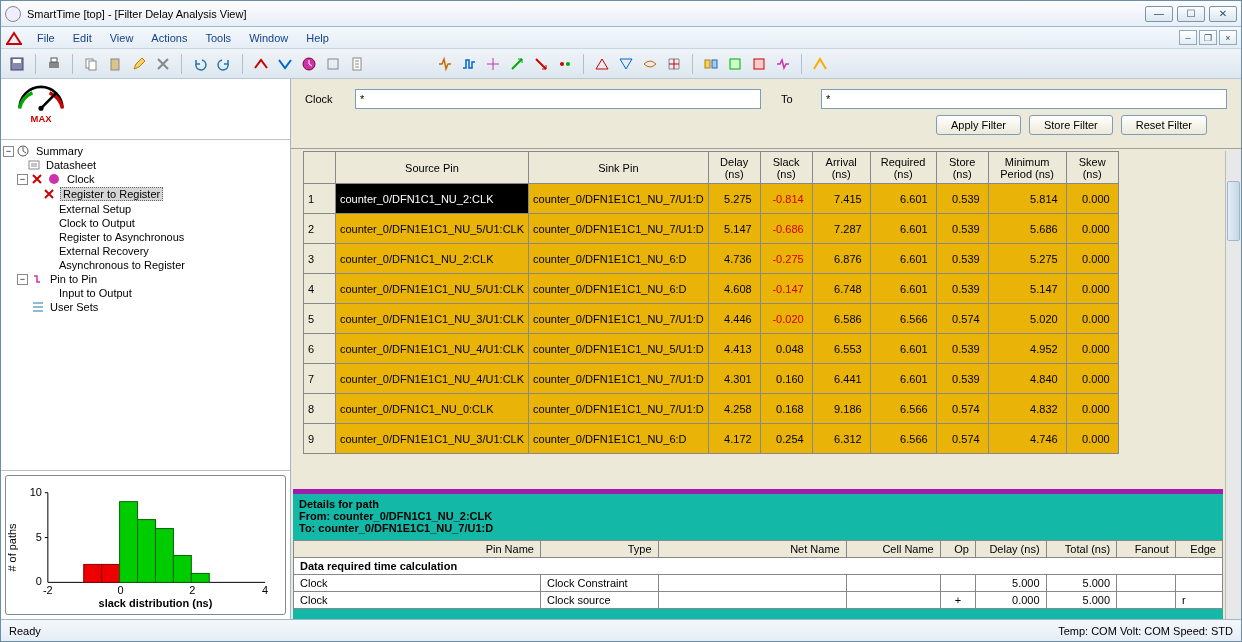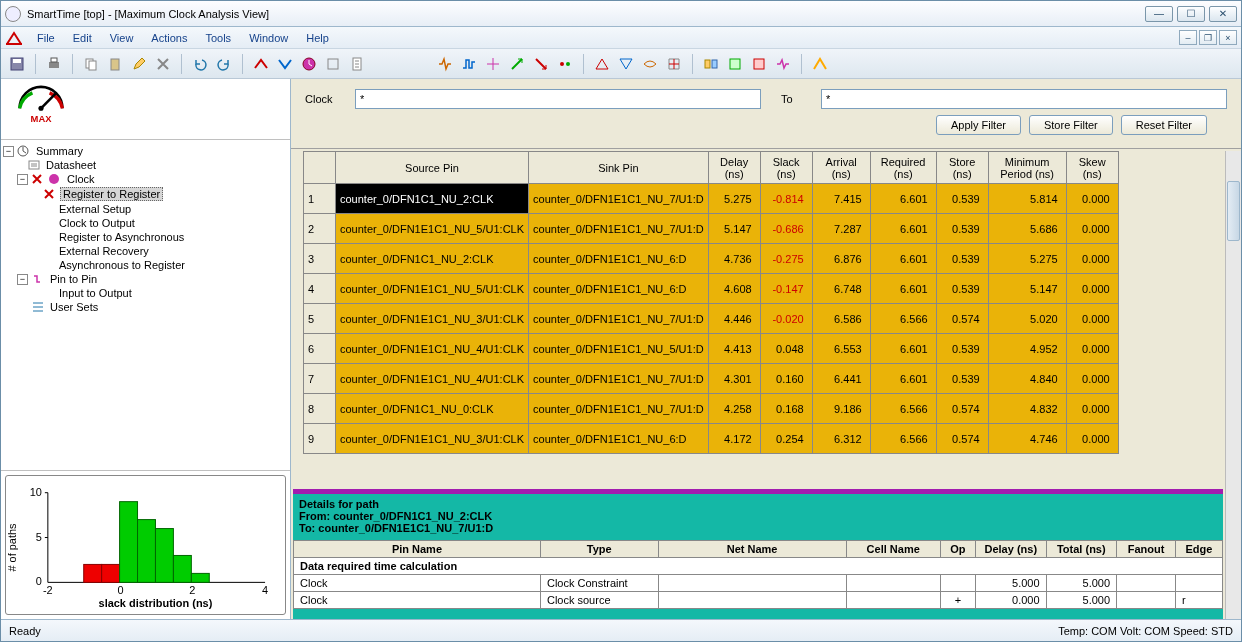--- a/index.html
+++ b/index.html
@@ -45,34 +45,34 @@
 table.paths td{height:30px}
 table.paths td.num{text-align:right;padding-right:8px}
 table.paths td.neg{color:#c00;text-align:right;padding-right:8px}
 .rowhdr{background:#ece9d8;text-align:left;padding-left:4px;width:16px}
 tr.selrow td.src{background:#000;color:#fff}
 .details{height:130px;background:#14b8a6;border-top:5px solid #a21caf;margin:16px 18px 0 2px;overflow:auto}
 .details .dhead{padding:4px 6px;font-size:11px}
 .details .dhead b{font-weight:bold}
 table.dtl{border-collapse:collapse;width:100%;margin-top:2px}
 table.dtl th,table.dtl td{border:1px solid #888;padding:2px 6px;font-size:11px;background:#fff}
-table.dtl th{background:#ece9d8;font-weight:bold;text-align:center}
+table.dtl th{background:#ece9d8;font-weight:normal;text-align:right}
 .vscroll{position:absolute;right:0;top:150px;bottom:22px;width:16px;background:#e8e8e8;border-left:1px solid #bbb}
 .vscroll .thumb{position:absolute;left:1px;right:1px;top:30px;height:60px;background:linear-gradient(90deg,#e3ecf4,#c7d7e5);border:1px solid #9db7cc;border-radius:2px}
 .status{height:22px;background:linear-gradient(#f4f8fc,#e5edf5);border-top:1px solid #9db7cc;display:flex;align-items:center;padding:0 8px;font-size:11px}
 .status .r{margin-left:auto}
 .cornerhdr{background:#ece9d8;width:32px}
 </style>
 </head>
 <body>
 
 <div class="window">
   <div class="titlebar">
     <span class="ticon"></span>
-    <span class="title">SmartTime [top] - [Maximum Clock Analysis View]</span>
+    <span class="title">SmartTime [top] - [Filter Delay Analysis View]</span>
     <div class="wbtns">
       <div class="wbtn">—</div>
       <div class="wbtn">☐</div>
       <div class="wbtn">✕</div>
     </div>
   </div>
 
   <div class="menubar">
     <span class="micon">
       <svg viewBox="0 0 18 16">

